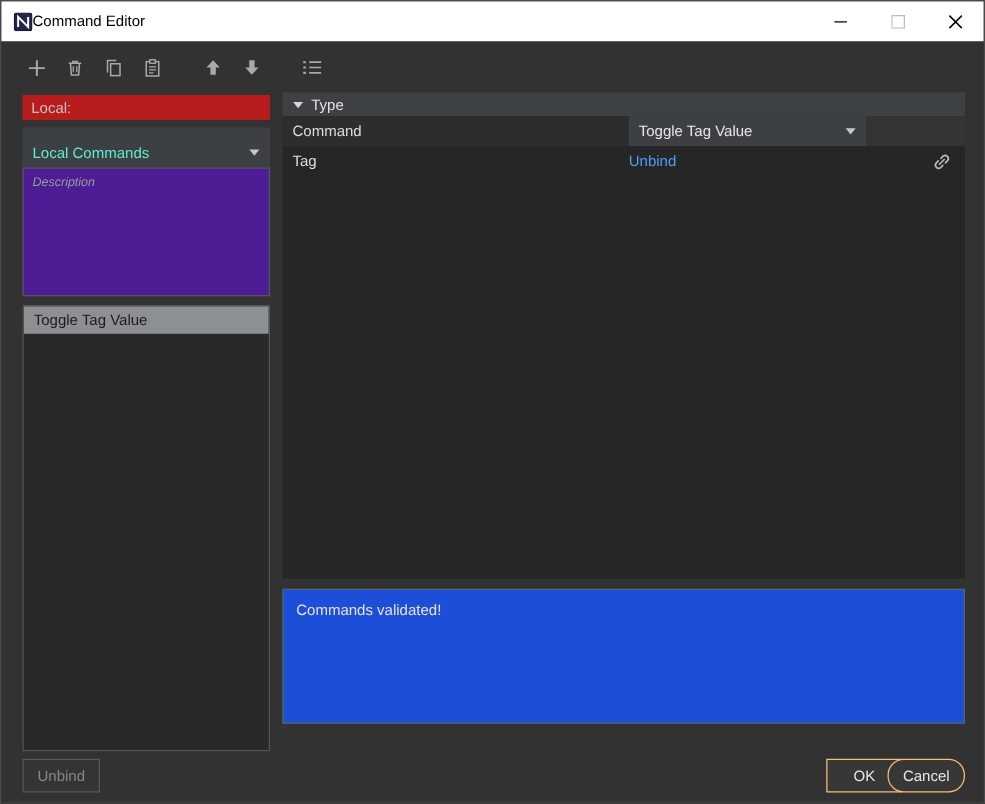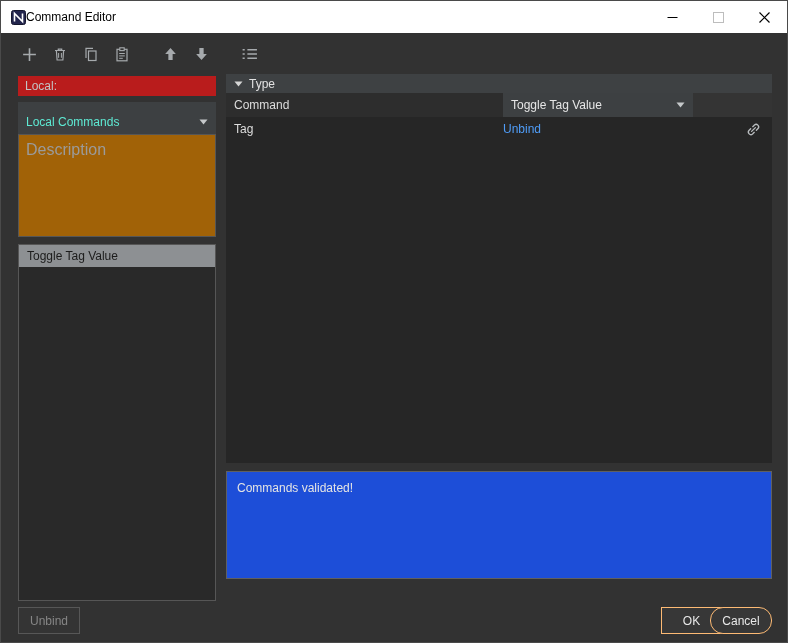--- a/index.html
+++ b/index.html
@@ -20,22 +20,22 @@
   .toolbar { position:absolute; top:38px; left:17px; height:30px; display:flex; align-items:center; gap:9px; }
   .tb-btn { width:22px; height:24px; display:flex; align-items:center; justify-content:center; cursor:pointer; border-radius:2px; }
   .tb-gap { width:8px; }
 
   
   .left-panel { position:absolute; left:17px; top:73px; width:198px; height:528px; }
   .local-strip { position:absolute; top:2px; left:0; right:0; height:20px; background:#b91c1c; color:#c3c3c3; line-height:20px; padding-left:7px; }
   .scope-dropdown { position:absolute; top:28px; left:0; right:0; height:40px; background:#3d4042; color:#5eead4;
     display:flex; align-items:center; padding:0 8px; cursor:pointer; }
   .scope-dropdown .chev { margin-left:auto; }
-  .desc-box { position:absolute; top:60px; left:0; right:0; height:103px; background:#a16207; border:1px solid #565656;
-    color:#d6d6d6; font-family:"Liberation Sans","DejaVu Sans",sans-serif; font-size:16px; padding:6px 7px; resize:none; outline:none; }
+  .desc-box { position:absolute; top:60px; left:0; right:0; height:103px; background:#4c1d95; border:1px solid #565656;
+    color:#d6d6d6; font-family:"Liberation Sans","DejaVu Sans",sans-serif; font-size:10px; padding:6px 7px; resize:none; outline:none;font-style:italic; }
   .desc-box::placeholder { color:#9b9b9b; opacity:1; }
   .command-list { position:absolute; top:170px; left:0; right:0; height:357px; background:#292929; border:1px solid #565656; overflow:hidden; }
   .list-item { height:22px; line-height:22px; padding-left:8px; cursor:pointer; }
   .list-item.selected { background:#8d9093; color:#1c1c1c; }
 
   
   .right-panel { position:absolute; left:225px; top:73px; width:546px; display:flex; flex-direction:column; }
   .section-header { height:19px; background:#3e4143; color:#e2e2e2; display:flex; align-items:center; padding-left:8px; gap:6px; cursor:pointer; }
   .command-row { height:24px; display:flex; align-items:stretch; background:#2d2d2d; }
   .command-label-cell { width:277px; display:flex; align-items:center; padding-left:8px; background:#2d2d2d; color:#dddddd; }

